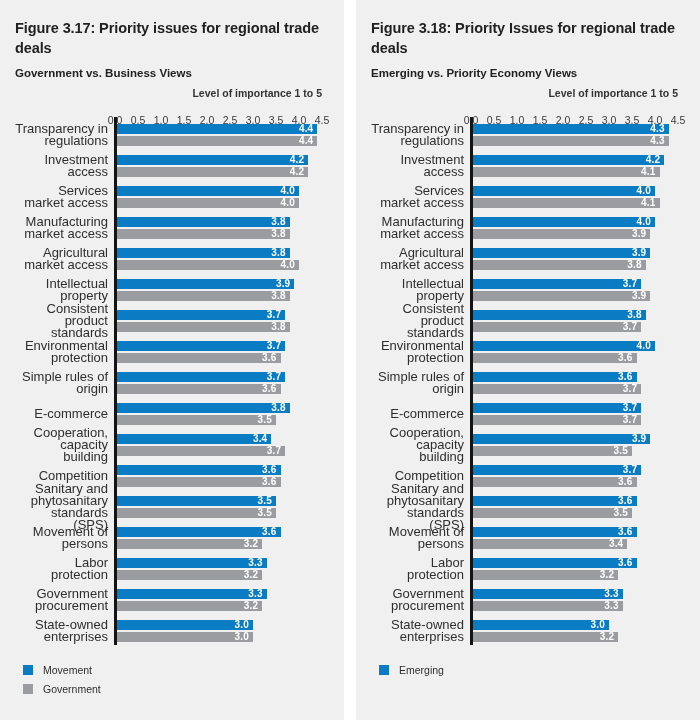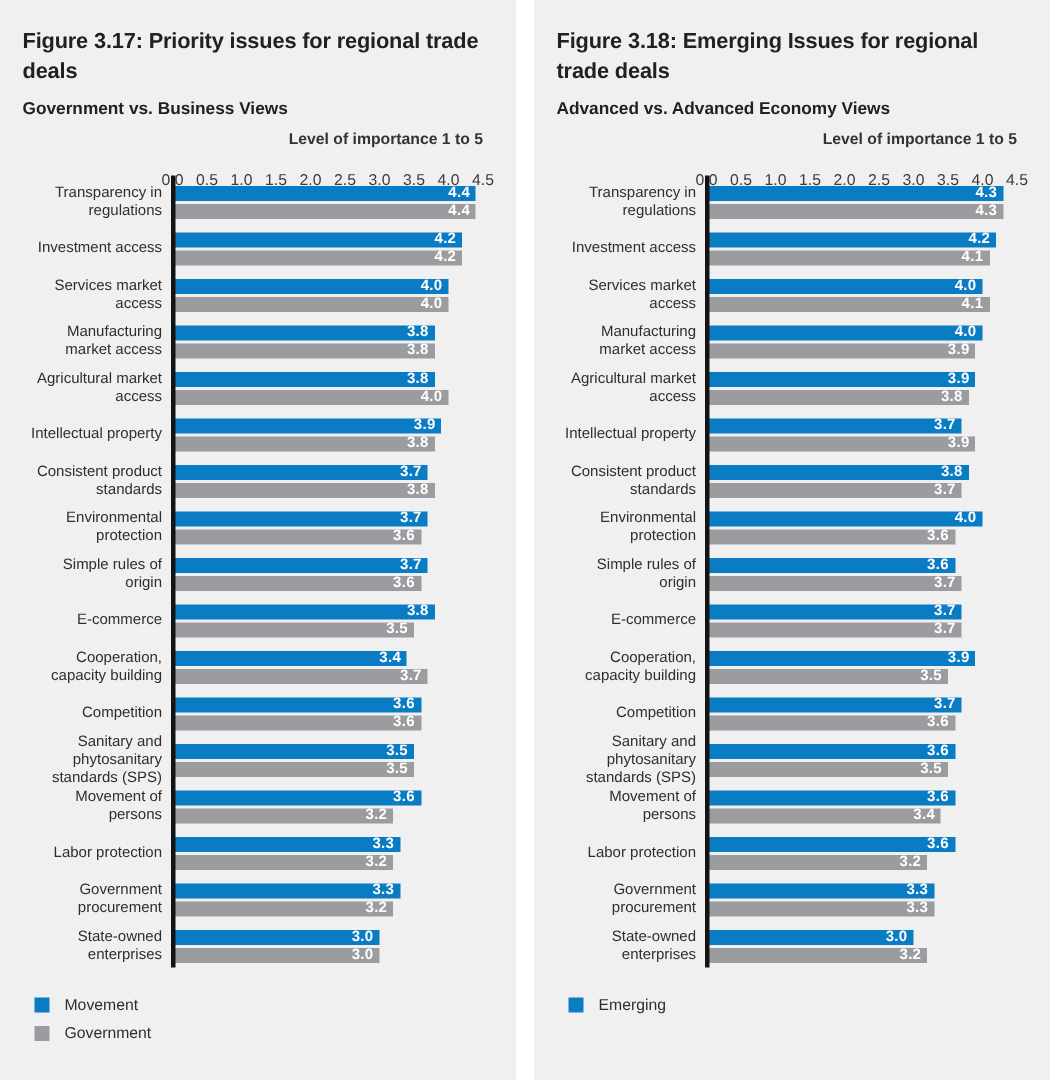--- a/index.html
+++ b/index.html
@@ -29,21 +29,21 @@
   }
   .tick { position:absolute; top:12px; transform:translateX(-50%); }
   .rows { position:relative; margin-top:4px; }
   .axis-line {
     position:absolute; left:99px; top:-2px; bottom:1px; width:2.5px;
     background:#141414; z-index:2;
   }
   .row { display:flex; height:31px; align-items:center; }
   .cat {
     flex:0 0 100px; box-sizing:border-box; padding-right:7px;
-    text-align:right; font-size:10px; line-height:12px; color:#2e2e2e;
+    text-align:right; font-size:13px; line-height:12px; color:#2e2e2e;
   }
   .pair { display:flex; flex-direction:column; gap:2px; }
   .bar { height:10px; position:relative; }
   .val {
     position:absolute; right:4px; top:0; font-size:10px; font-weight:bold;
     color:#ffffff; line-height:10px; letter-spacing:0.2px;
   }
   .legend { margin:18px 0 0 8px; }
   .legend-item {
     display:flex; align-items:center; gap:10px;
@@ -268,22 +268,22 @@
         <span>Movement</span>
       </div>
       <div class="legend-item">
         <span class="swatch" style="background: rgb(154, 156, 159);"></span>
         <span>Government</span>
       </div>
     </div>
   </section>
 
   <section class="panel">
-    <h2 class="title">Figure 3.18: Emerging Issues for regional trade deals</h2>
-    <h3 class="subtitle">Advanced vs. Advanced Economy Views</h3>
+    <h2 class="title">Figure 3.18: Priority Issues for regional trade deals</h2>
+    <h3 class="subtitle">Emerging vs. Priority Economy Views</h3>
     <div class="axis-label">Level of importance 1 to 5</div>
     <div class="ticks">
         <span class="tick" style="left: 0px;">0.0</span>
         <span class="tick" style="left: 23px;">0.5</span>
         <span class="tick" style="left: 46px;">1.0</span>
         <span class="tick" style="left: 69px;">1.5</span>
         <span class="tick" style="left: 92px;">2.0</span>
         <span class="tick" style="left: 115px;">2.5</span>
         <span class="tick" style="left: 138px;">3.0</span>
         <span class="tick" style="left: 161px;">3.5</span>

